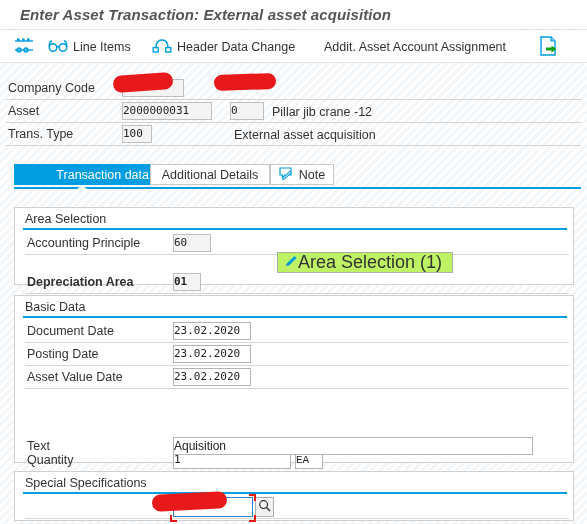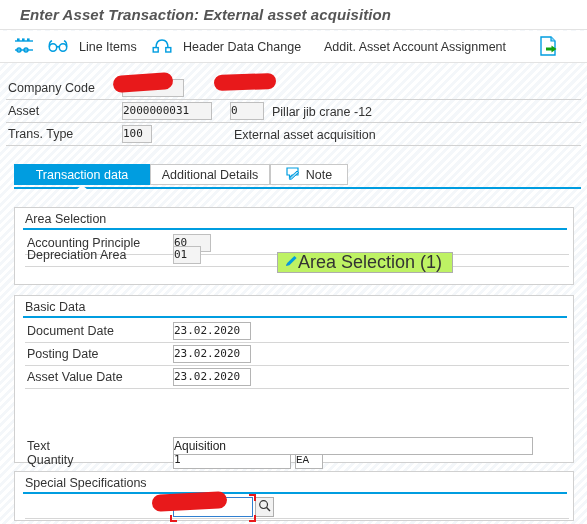--- a/index.html
+++ b/index.html
@@ -60,21 +60,21 @@
     background: #ffffff;
     border-bottom: 1px solid #e3e3e3;
     box-sizing: border-box;
   }
   .tb-item {
     position: absolute;
     top: 4px;
     height: 24px;
     display: flex;
     align-items: center;
-    gap: 11px;
+    gap: 5px;
     cursor: pointer;
     white-space: nowrap;
   }
   .tb-label {
     font-size: 12.5px;
     color: #333333;
   }
   .tb-icon { display: block; }
 
   
@@ -372,30 +372,30 @@
       <div class="row-rule" style="top:21px;width:575px;"></div>
       <div class="inp ro" style="left:116px;top:1px;width:30px;">100</div>
       <div class="statictext" style="left:228px;top:4px;">External asset acquisition</div>
     </div>
   </div>
 
   <div class="redact r1" style="left:113px;top:74px;width:60px;height:17px;"></div>
   <div class="redact r2" style="left:214px;top:74px;width:62px;height:16px;"></div>
 
   <div class="tabstrip">
-    <div class="tab active" style="left:8px;width:136px;">
+    <div class="tab active" style="left:8px;width:136px;justify-content:flex-end;">
       <span>Transaction data</span>
     </div>
     <div class="tab-caret" style="left:70px;"></div>
 
     <div class="tab" style="left:144px;width:120px;">
       <span>Additional Details</span>
     </div>
 
-    <div class="tab" style="left:264px;width:78px;">
+    <div class="tab" style="left:264px;width:64px;">
       <span>
         <svg width="14" height="13" viewBox="0 0 14 13">
           <path d="M1 1 H12 V8 H6 L3.5 10.6 V8 H1 Z" fill="#ffffff" stroke="#009de0" stroke-width="1.2"></path>
           <path d="M4 10.5 L11 4 L12.6 5.6 L5.6 12 L3.6 12.4 Z" fill="#9fd8f5" stroke="#009de0" stroke-width="1"></path>
         </svg>
       </span>
       <span>Note</span>
     </div>
 
     <div class="tab-underline"></div>
@@ -404,21 +404,21 @@
   <div class="panel" style="left:14px;top:207px;width:560px;height:78px;">
     <div class="panel-title">Area Selection</div>
     <div class="panel-rule" style="width:544px;"></div>
 
     <div class="prow" style="top:25px;width:544px;">
       <div class="prow-label">Accounting Principle</div>
       <div class="prow-rule" style="top:21px;width:544px;"></div>
       <div class="inp ro" style="left:148px;top:1px;width:38px;">60</div>
     </div>
 
-    <div class="prow" style="top:37px;width:544px;">
+    <div class="prow" style="top:64px;width:544px;font-weight:bold;">
       <div class="prow-label">Depreciation Area</div>
       <div class="prow-rule" style="top:21px;width:544px;"></div>
       <div class="inp ro" style="left:148px;top:1px;width:28px;">01</div>
     </div>
 
     <div class="btn" style="left:262px;top:44px;width:176px;height:21px;">
       <span class="btn-ico">
         <svg width="15" height="15" viewBox="0 0 15 15">
           <path d="M2 12.6 L3.2 9.6 L10.4 2.4 L12.6 4.6 L5.4 11.8 Z" fill="#009de0"></path>
           <path d="M2 12.6 L3.2 9.6 L4.4 10.8 Z" fill="#2f7fd0"></path>

